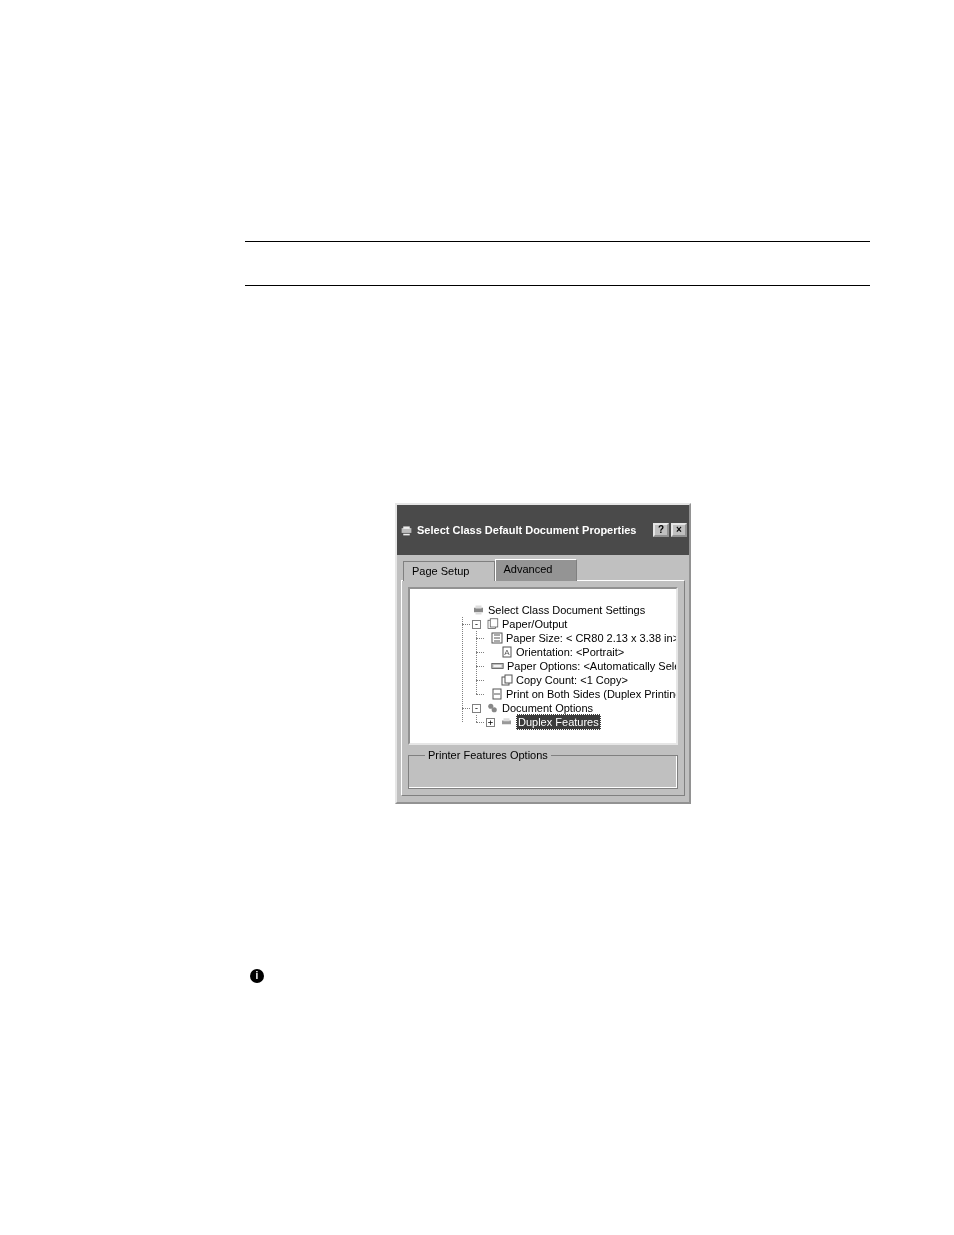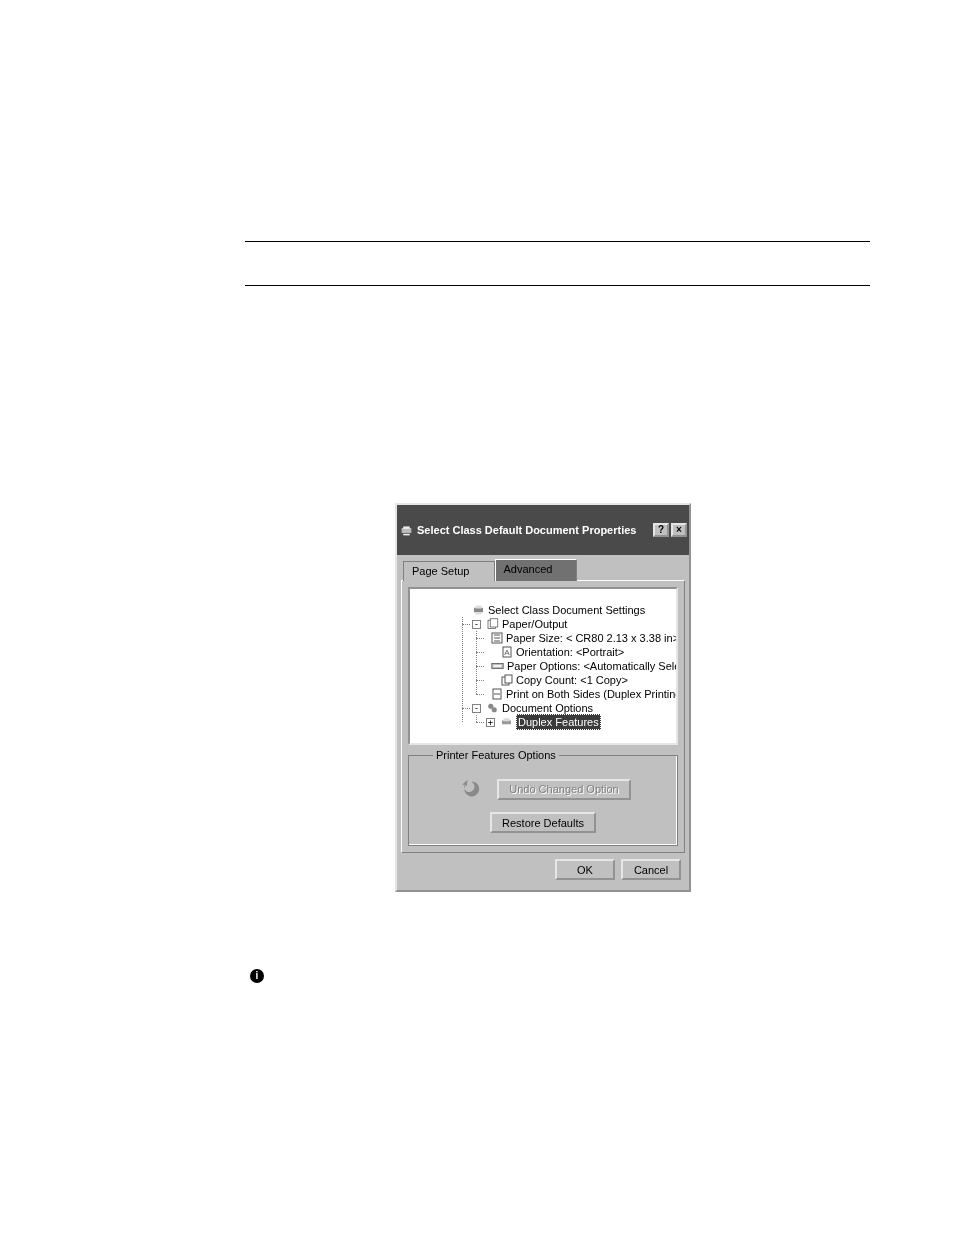--- a/index.html
+++ b/index.html
@@ -132,21 +132,21 @@
     padding: 3px 24px 0 8px;
     border: 1px solid #808080;
     border-bottom: none;
     background: #c0c0c0;
     margin-right: 0px;
     font-size: 11px;
     box-sizing: border-box;
   }
   .tab.active {
     height: 22px;
-    background: #ec4899;
+    background: #14b8a6;
     border-top: 1px solid #fff;
     border-left: 1px solid #fff;
     border-right: 1px solid #808080;
     position: relative;
     z-index: 2;
   }
   .tab-page {
     border: 1px solid #808080;
     border-top-color: #fff;
     border-left-color: #fff;
@@ -201,21 +201,21 @@
   }
   .groupbox::after{
     content:"";
     position:absolute; inset:0;
     border:1px solid #fff;
     border-top:none; border-left:none;
     pointer-events:none;
   }
   .group-title {
     position: absolute;
-    top: -7px; left: 24px;
+    top: -7px; left: 16px;
     background: #c0c0c0;
     padding: 0 3px;
     font-size: 11px;
   }
   .group-content { display:flex; flex-direction:column; align-items:center; }
   .group-row { display:flex; align-items:center; gap:14px; margin-bottom:10px; }
   .big-icon { width:28px; height:26px; display:inline-flex; align-items:center; justify-content:center; font-size:22px; color:#555; }
   .btn {
     min-width: 100px;
     height: 21px;
@@ -415,34 +415,19 @@
                       </li>
                   </ul>
                 </li>
               </ul>
             </li>
           </ul>
         </div>
 
         <div class="groupbox">
           <span class="group-title">Printer Features Options</span>
-          <div class="group-content">
-            <div class="group-row">
-              <span class="big-icon">
-                <svg width="26" height="24" viewBox="0 0 32 32">
-                    <path d="M20 6a10 10 0 1 1-9 5l-4-1 7-6-1 8-3-2a7 7 0 1 0 10-3z" fill="#8a8a8a"></path>
-                  </svg>
-              </span>
-              <button class="btn" disabled="">Undo Changed Option</button>
-            </div>
-            <button class="btn">Restore Defaults</button>
-          </div>
         </div>
       </div>
 
-      <div class="dialog-buttons">
-        <button class="btn">OK</button>
-        <button class="btn">Cancel</button>
-      </div>
     </div>
   </div>
 
 </div>
 
 </body></html>

